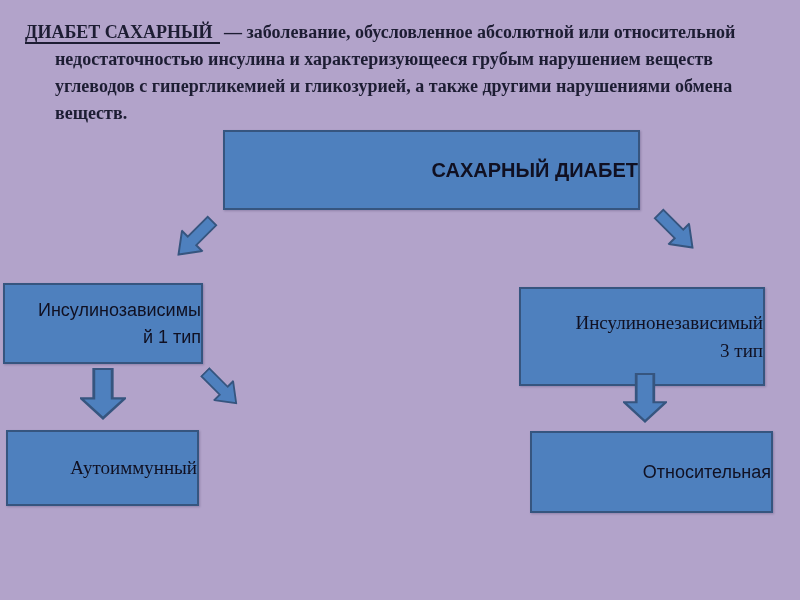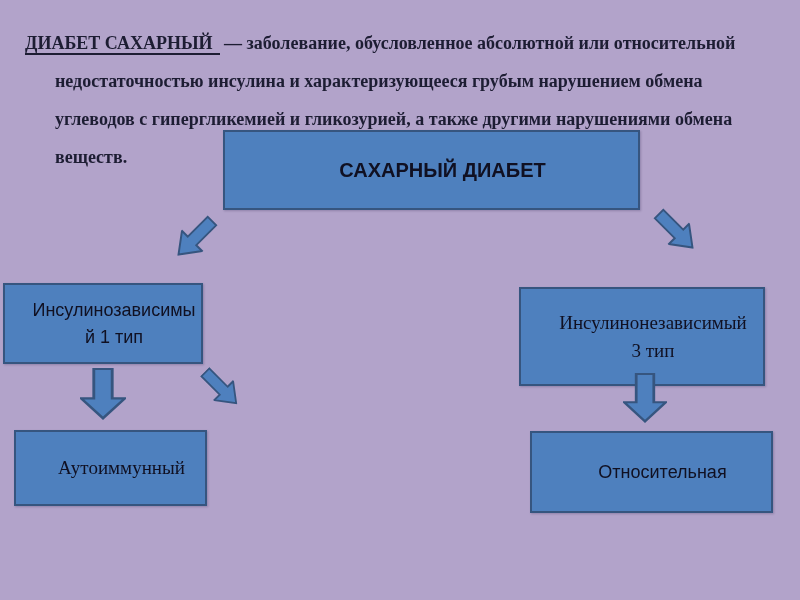--- a/index.html
+++ b/index.html
@@ -12,52 +12,52 @@
     background: #b2a3ca;
   }
 
   
   .header {
     position: absolute; left: 25px; top: 19px; width: 765px;
     font-family: "Liberation Serif", serif;
     font-weight: bold; font-size: 18px; line-height: 27px;
     color: #1d1d33; white-space: nowrap;
   }
-  .hline { padding-left: 30px; margin-top: 11px; }
+  .hline { padding-left: 30px; }
   .hline.first { padding-left: 0; }
   .term {
     border-bottom: 2px solid #1d1d33;
     padding-right: 7px;
   }
 
   
   .dbox {
     position: absolute; box-sizing: border-box;
     background: #4e80be; border: 2px solid #36557f;
     display: flex; flex-direction: column;
-    align-items: center; justify-content: center;
+    align-items: flex-end; justify-content: center;
     text-align: center; color: #101022;
     box-shadow: 1px 1px 2px rgba(40,30,70,0.25);
     padding-left: 22px;
   }
   .root-box {
     left: 223px; top: 130px; width: 417px; height: 80px;
     font-weight: bold; font-size: 20px;
   }
   .type1-box {
     left: 3px; top: 283px; width: 200px; height: 81px;
     font-size: 18px; line-height: 27px;
   }
   .type2-box {
     left: 519px; top: 287px; width: 246px; height: 99px;
     font-family: "Liberation Serif", serif;
     font-size: 19px; line-height: 28px;
   }
   .autoimmune-box {
-    left: 14px; top: 430px; width: 193px; height: 76px;
+    left: 6px; top: 430px; width: 193px; height: 76px;
     font-family: "Liberation Serif", serif; font-size: 19px;
   }
   .idiopathic-box {
     left: 207px; top: 430px; width: 222px; height: 76px;
     font-family: "Liberation Serif", serif; font-size: 19px;
   }
   .relative-box {
     left: 530px; top: 431px; width: 243px; height: 82px;
     font-size: 18px; line-height: 25px;
   }
@@ -76,21 +76,21 @@
 </head>
 <body>
 
 <div class="slide">
 
   <div class="header">
     <div class="hline first">
       <span class="term">ДИАБЕТ САХАРНЫЙ</span>
       <span>— заболевание, обусловленное абсолютной или относительной</span>
     </div>
-    <div class="hline">недостаточностью инсулина и характеризующееся грубым нарушением обмена</div>
+    <div class="hline">недостаточностью инсулина и характеризующееся грубым нарушением веществ</div>
     <div class="hline">углеводов с гипергликемией и гликозурией, а также другими нарушениями обмена</div>
     <div class="hline">веществ.</div>
   </div>
 
   <div class="dbox root-box">
     <span>САХАРНЫЙ ДИАБЕТ</span>
   </div>
 
   <div class="arrow arrow-root-left rot45">
     <svg width="30" height="50" viewBox="0 0 40 60" preserveAspectRatio="none">

